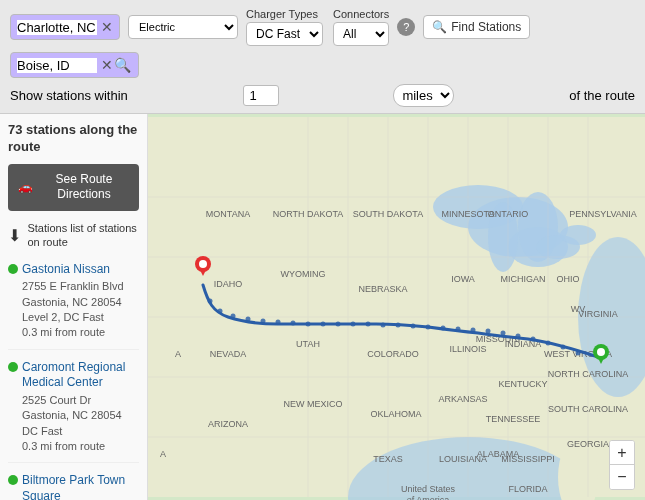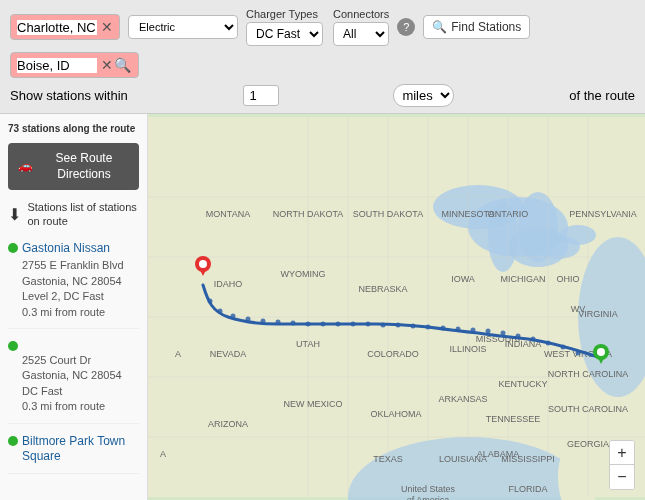--- a/index.html
+++ b/index.html
@@ -14,21 +14,21 @@
     }
     .top-row {
       display: flex;
       align-items: center;
       gap: 8px;
       margin-bottom: 6px;
     }
     .input-with-clear {
       display: flex;
       align-items: flex-end;
-      background: #fca5a5;
+      background: #c4b5fd;
       border: 1px solid #bbb;
       border-radius: 4px;
       padding: 4px 6px;
       min-width: 110px;
     }
     .input-with-clear input {
       border: none;
       outline: none;
       font-size: 13px;
       width: 80px;
@@ -139,21 +139,21 @@
       width: 148px;
       flex-shrink: 0;
       background: #f9f9f9;
       border-right: 1px solid #ddd;
       overflow-y: auto;
       display: flex;
       flex-direction: column;
       padding: 8px 8px;
     }
     .stations-count {
-      font-size: 10px;
+      font-size: 13px;
       font-weight: bold;
       color: #333;
       margin-bottom: 8px;
       line-height: 1.3;
     }
     .route-directions-btn {
       background: #555;
       color: white;
       border: none;
       border-radius: 4px;
@@ -339,20 +339,21 @@
         <div>2755 E Franklin Blvd</div>
         <div>Gastonia, NC 28054</div>
         <div>Level 2, DC Fast</div>
         <div>0.3 mi from route</div>
       </div>
     </div>
 
     <div class="station-item">
       <div class="station-header">
         <span class="station-dot" style="background:#2db02d;"></span>
+        <span class="station-name">Caromont Regional Medical Center</span>
       </div>
       <div class="station-details">
         <div>2525 Court Dr</div>
         <div>Gastonia, NC 28054</div>
         <div>DC Fast</div>
         <div>0.3 mi from route</div>
       </div>
     </div>
 
     <div class="station-item">

